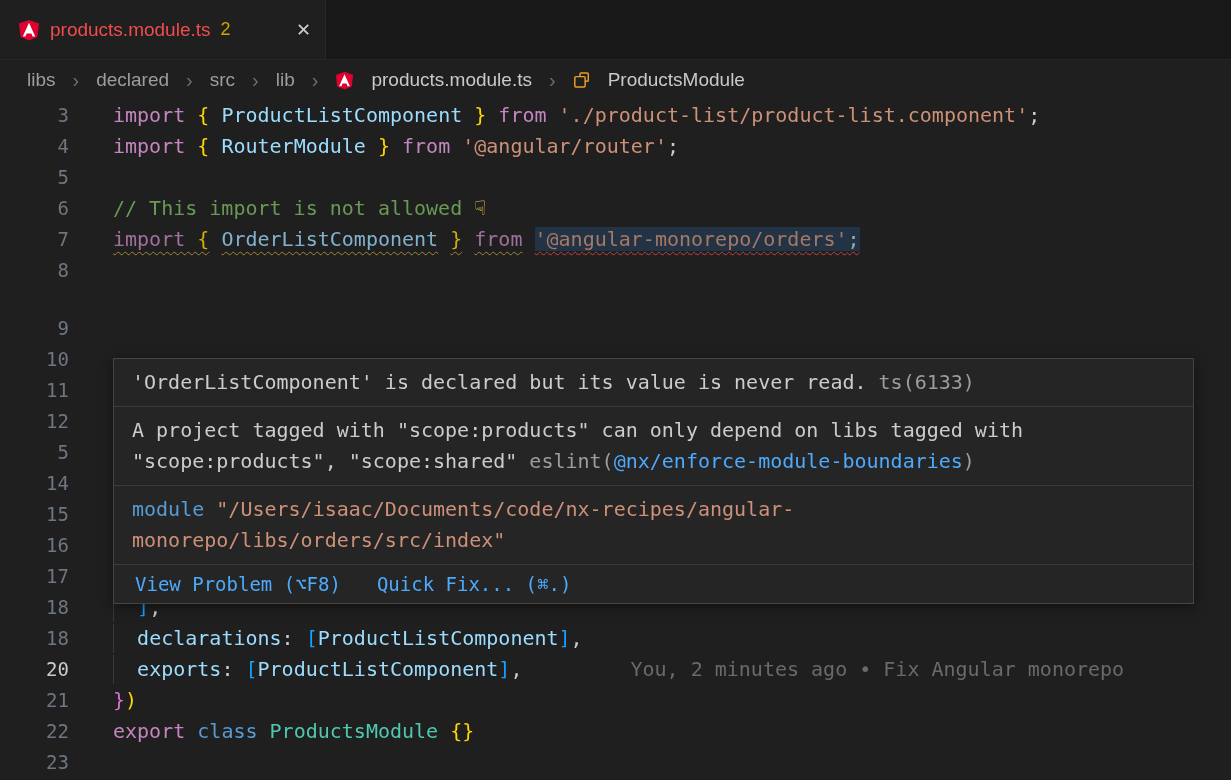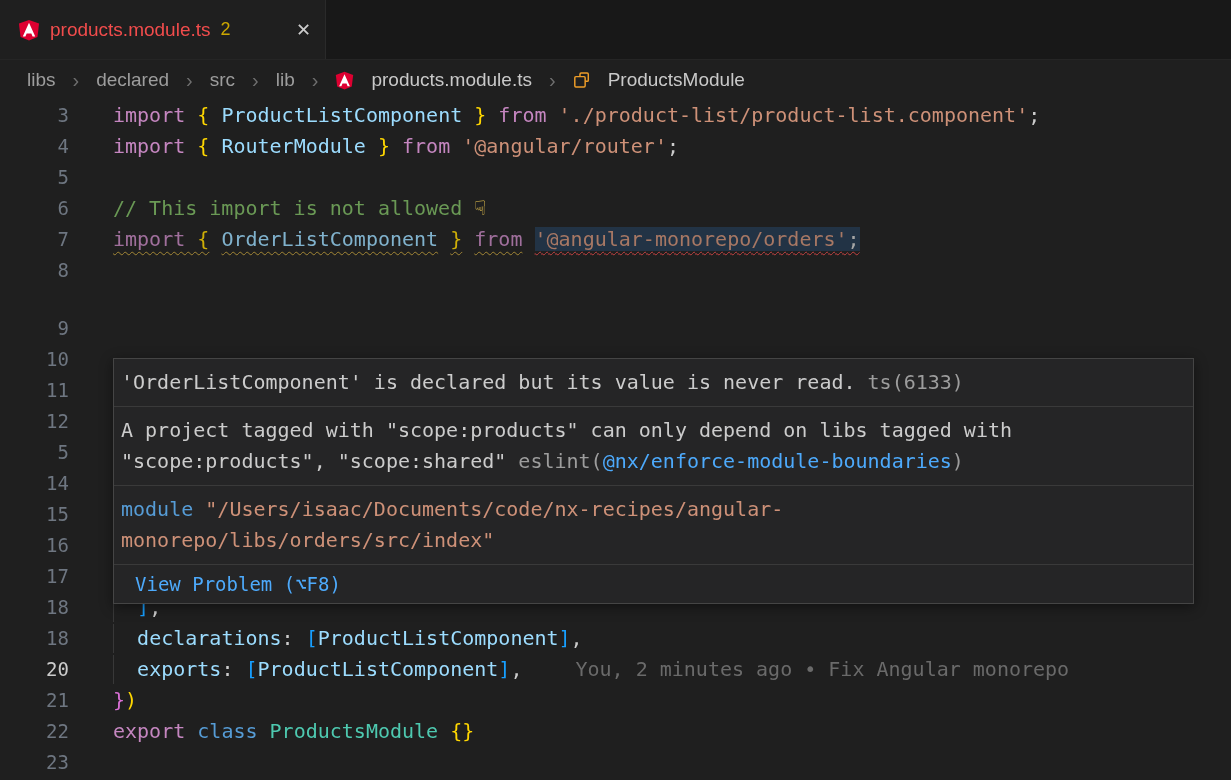--- a/index.html
+++ b/index.html
@@ -23,21 +23,21 @@
   .bc-icon{display:flex;align-items:center}
 
   
   .editor{position:relative;font-size:20px;line-height:31px;color:#cccccc}
   .code-row{display:flex;height:31px}
   .row-spacer{height:27px}
   .gutter{flex:0 0 90px;text-align:right;padding-right:21px;color:var(--c-lineNumber,#6e7681);font-size:19px;cursor:pointer}
   .gutter.active{color:var(--c-lineNumberActive,#cccccc)}
   .code-text{flex:1;position:relative;padding-left:23px;white-space:pre}
   .indent-guide{position:absolute;top:1px;bottom:1px;width:1px;background:#383838}
-  .blame{color:var(--c-blame,#6a6a6a);margin-left:53px}
+  .blame{color:var(--c-blame,#6a6a6a);margin-left:108px}
 
   
   .tok-def{color:var(--c-def,#cccccc)}
   .tok-kw{color:var(--c-kw,#c586c0)}
   .tok-kwb{color:var(--c-kwb,#569cd6)}
   .tok-var{color:var(--c-var,#9cdcfe)}
   .tok-type{color:var(--c-type,#4ec9b0)}
   .tok-str{color:var(--c-str,#ce9178)}
   .tok-cmt{color:var(--c-cmt,#6a9955)}
   .tok-b1{color:var(--c-b1,#ffd700)}
@@ -47,21 +47,21 @@
   .tok-emoji{font-family:"DejaVu Sans",sans-serif;color:var(--c-emoji,#eac54f)}
   .tok-dim{opacity:.78}
   .tok-sqw{text-decoration:underline wavy var(--c-warn,#c8a53c);text-decoration-thickness:1.3px;text-underline-offset:5px;text-decoration-skip-ink:none}
   .tok-sqe{text-decoration:underline wavy var(--c-err,#f14c4c);text-decoration-thickness:1.3px;text-underline-offset:5px;text-decoration-skip-ink:none}
   .tok-hl{background:var(--c-highlight,rgba(38,79,120,.55))}
   .tok-link{color:var(--c-link,#4daafc);cursor:pointer}
 
   
   .hover-popup{position:absolute;left:113px;top:258px;width:1081px;background:var(--c-hoverBg,#252526);
     border:1px solid var(--c-hoverBorder,#454545);box-shadow:0 3px 12px rgba(0,0,0,.45);z-index:5}
-  .hv-row{padding:8px 7px;border-bottom:1px solid #3a3a3a}
+  .hv-row{padding:8px 18px;border-bottom:1px solid #3a3a3a}
   .hv-inner{white-space:normal;word-wrap:break-word}
   .hv-code .hv-inner{max-width:720px}
   .hover-actions{display:flex;gap:36px;padding:0 21px;height:38px;align-items:center}
   .link{color:var(--c-link,#4daafc);cursor:pointer;font-size:19px}
 </style>
 </head>
 <body>
 
 <div class="window">
 
@@ -201,17 +201,18 @@
           </div>
           <div class="hv-row">
             <div class="hv-inner"><span class="tok-def">A project tagged with "scope:products" can only depend on libs tagged with "scope:products", "scope:shared" </span><span class="tok-meta">eslint(</span><span class="tok-link">@nx/enforce-module-boundaries</span><span class="tok-meta">)</span></div>
           </div>
           <div class="hv-row hv-code">
             <div class="hv-inner"><span class="tok-kwb">module</span><span class="tok-def"> </span><span class="tok-str">"/Users/isaac/Documents/code/nx-recipes/angular-monorepo/libs/orders/src/index"</span></div>
           </div>
         </div>
       <div class="hover-actions">
         <span class="link">View Problem (⌥F8)</span>
+        <span class="link">Quick Fix... (⌘.)</span>
       </div>
     </div>
   </div>
 
 </div>
 
 </body></html>

